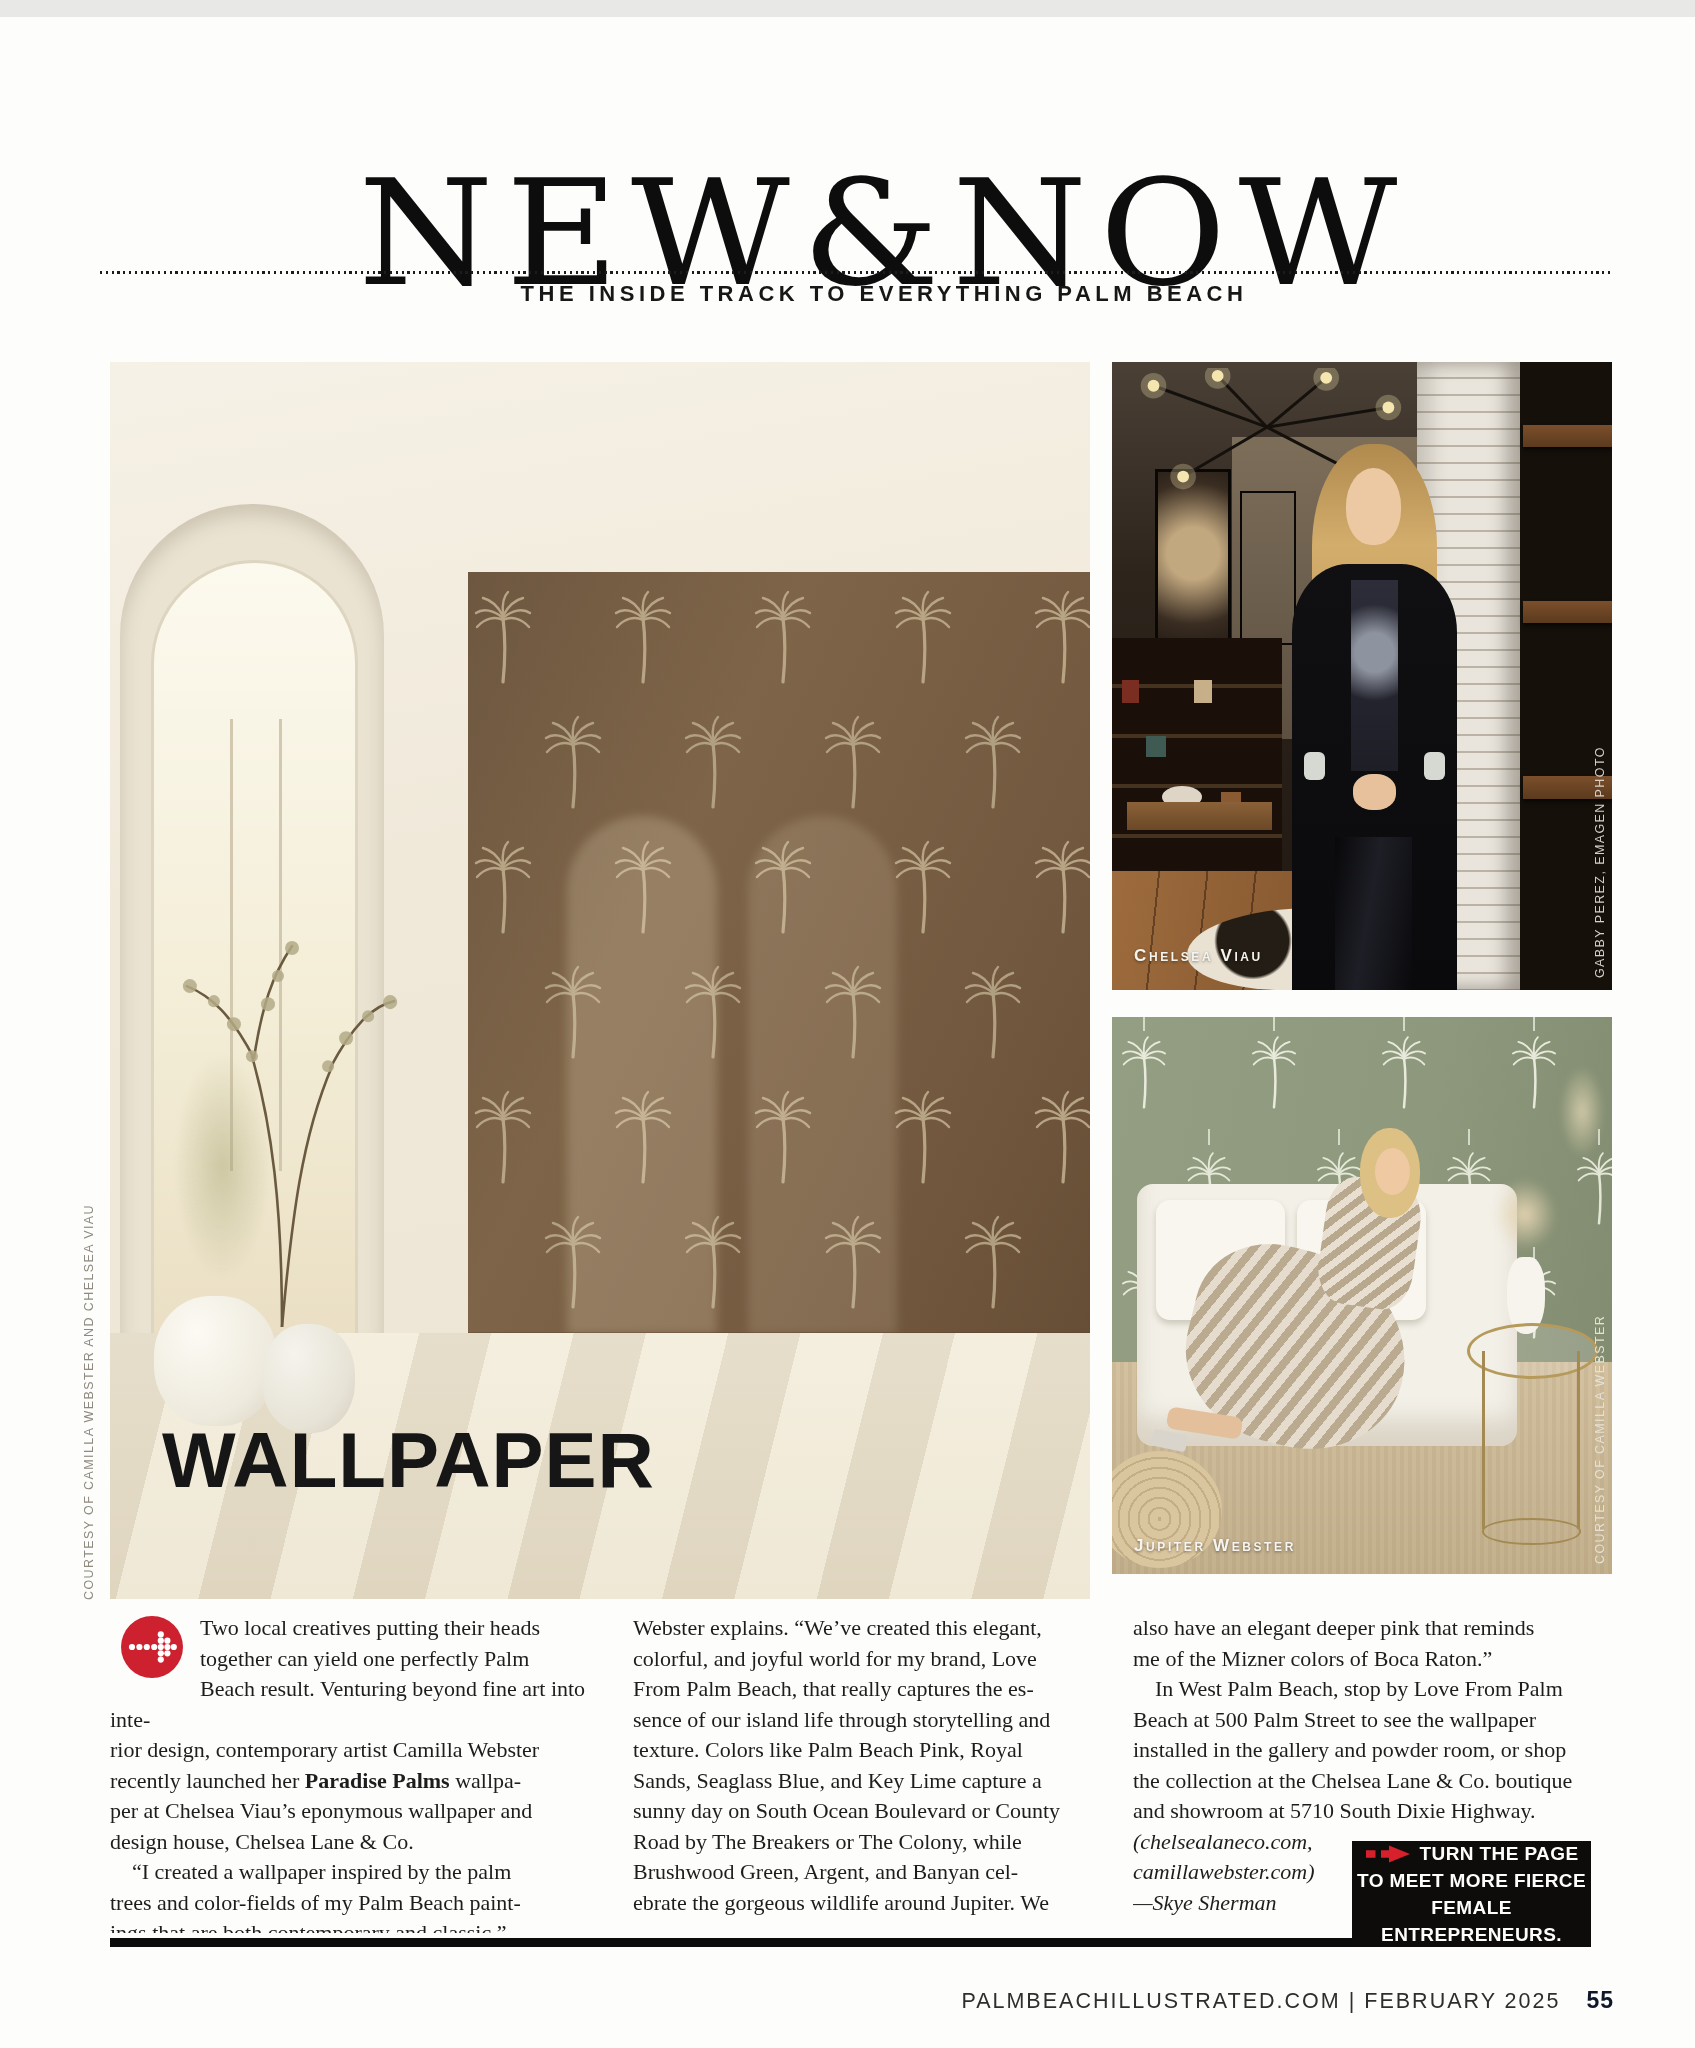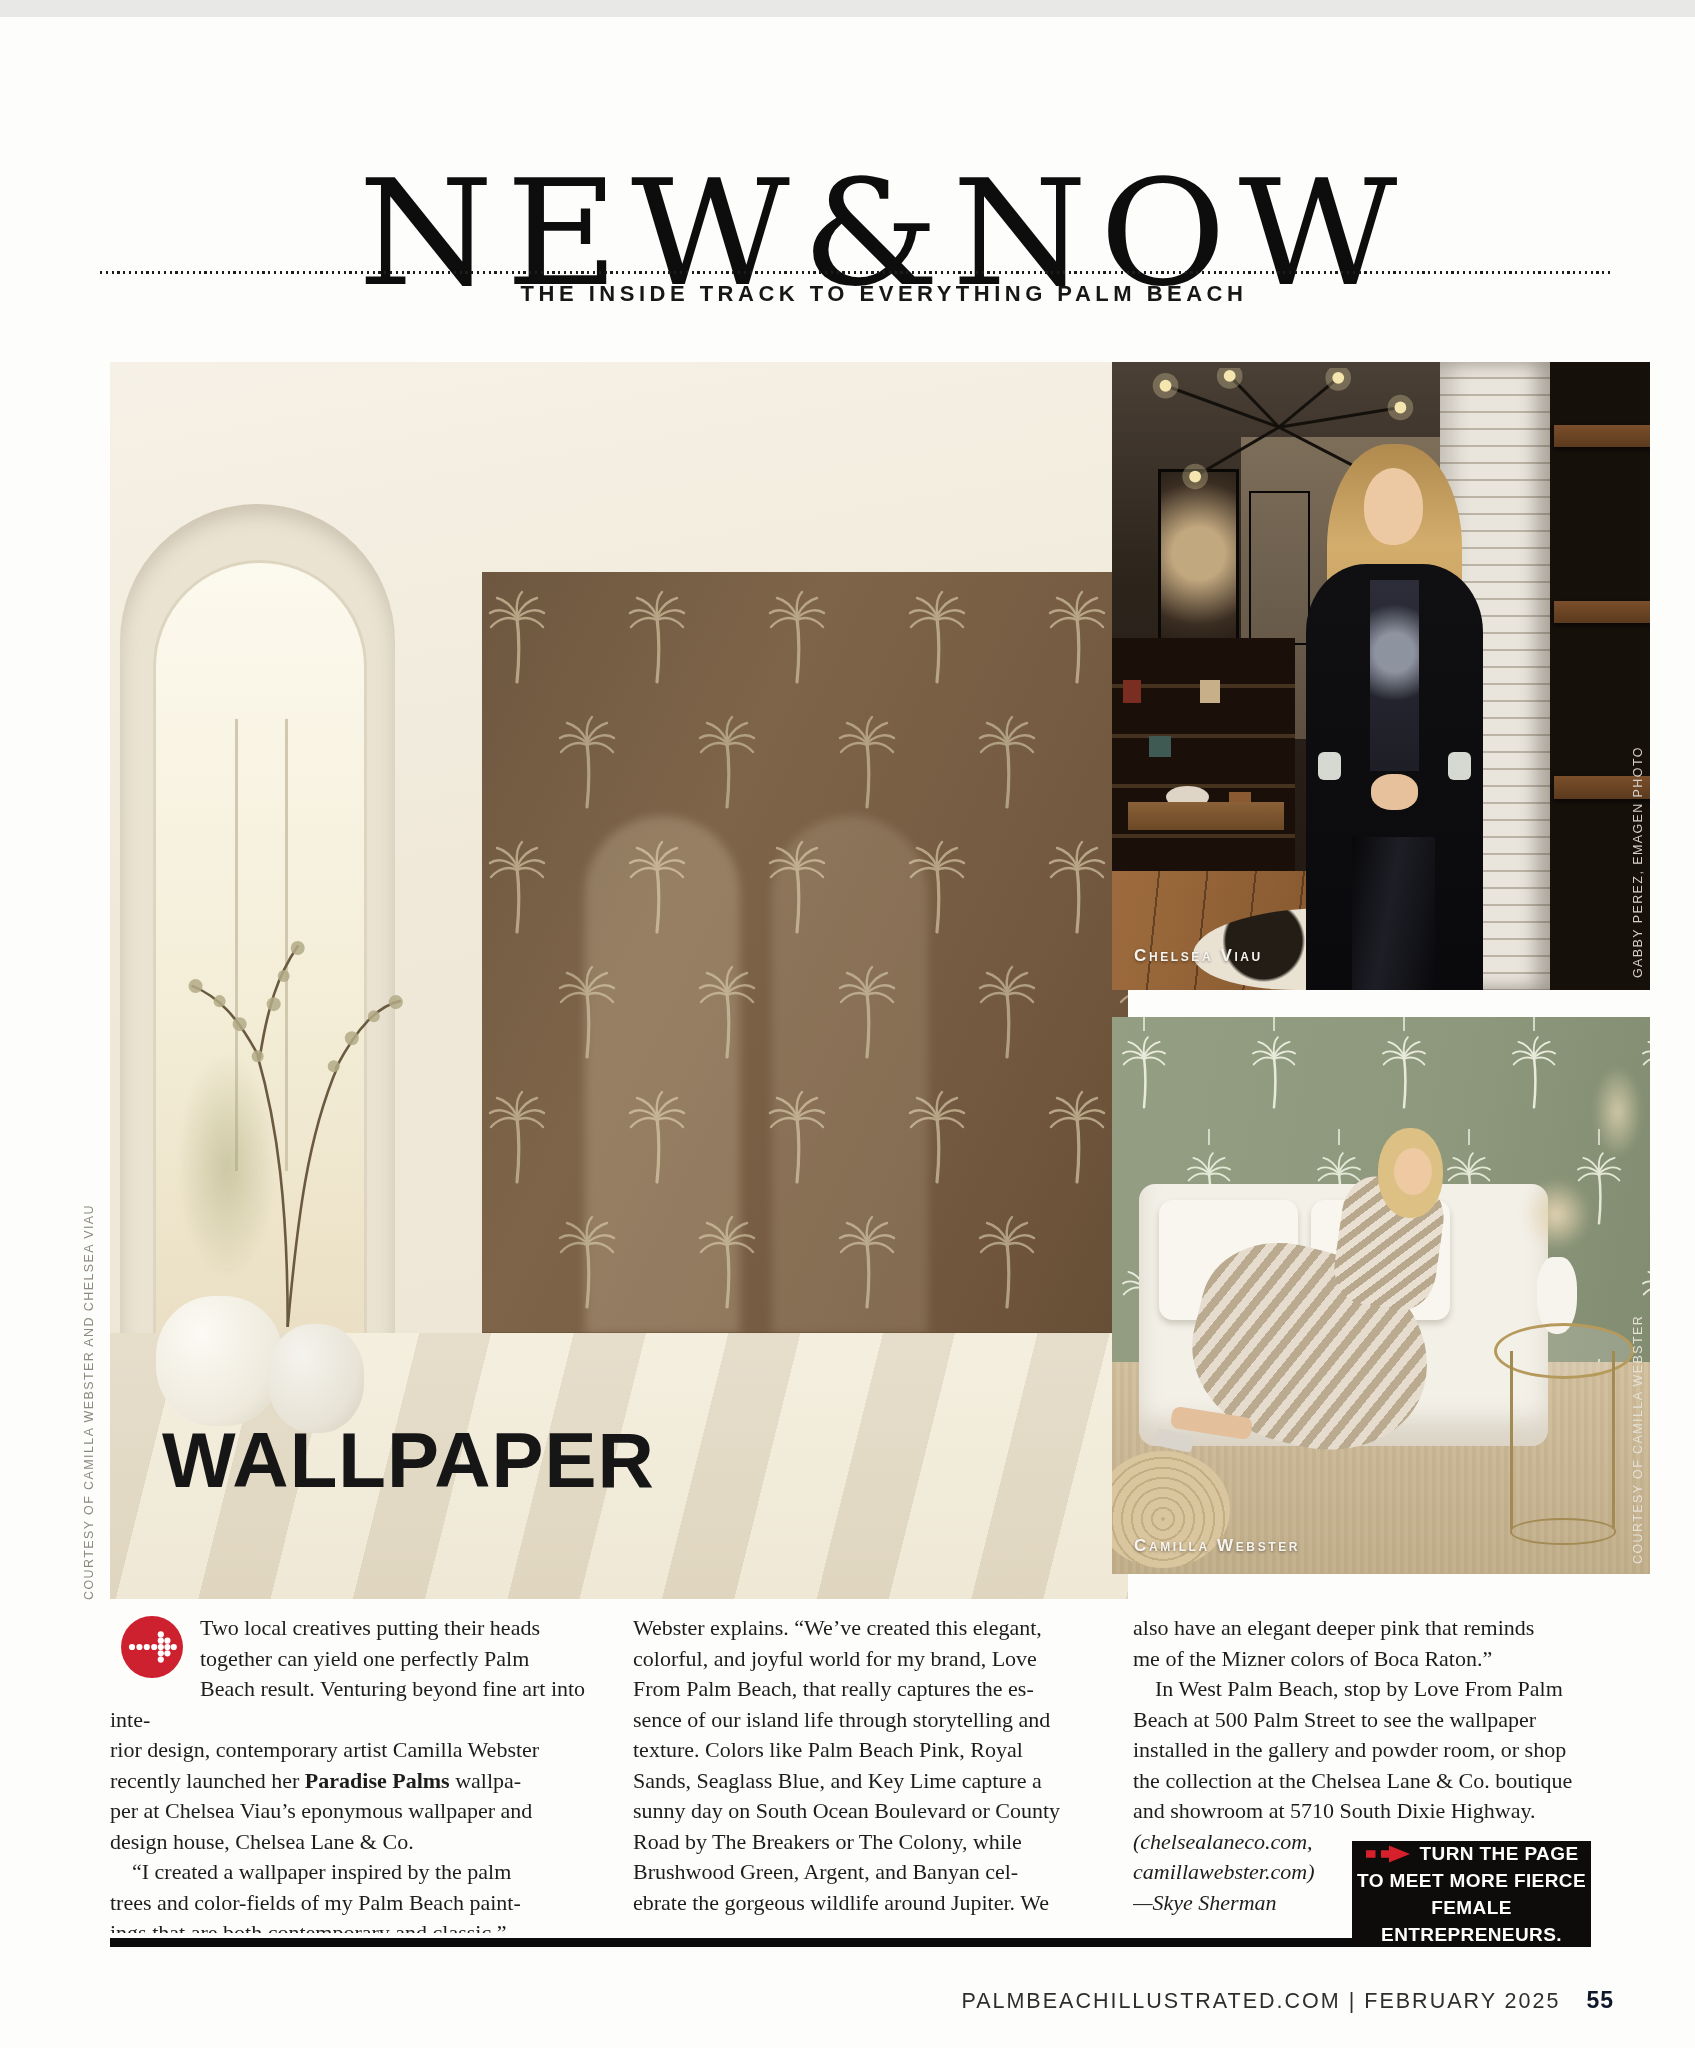--- a/index.html
+++ b/index.html
@@ -11,21 +11,21 @@
   
   .masthead{position:absolute;top:52px;left:884px;transform:translateX(-50%) scale(1.12,1.06);
     transform-origin:center top;font-family:"DejaVu Serif",serif;font-weight:400;font-size:138px;
     letter-spacing:11px;color:#0d0d0d;white-space:nowrap;line-height:1;}
   .dotted-rule{position:absolute;top:254px;left:100px;width:1512px;height:3px;
     background:repeating-linear-gradient(90deg,#1c1c1c 0 2.2px,transparent 2.2px 5.8px);}
   .tagline{position:absolute;top:264px;left:884px;transform:translateX(-50%);
     font-weight:700;font-size:22px;letter-spacing:4.5px;color:#171717;white-space:nowrap;}
 
   
-  .photo{position:absolute;overflow:hidden;background:#ddd;padding-left:38px;}
+  .photo{position:absolute;overflow:hidden;background:#ddd;}
   .photo-main{left:110px;top:345px;width:980px;height:1237px;}
   .photo-a{left:1112px;top:345px;width:500px;height:628px;}
   .photo-b{left:1112px;top:1000px;width:500px;height:557px;}
 
   
   .pm-base{background:linear-gradient(170deg,#f6f1e6 0%,#f0e9da 40%,#ece5d4 100%);}
   .pm-leftwall{left:0;top:0;width:36.5%;height:79%;
     background:linear-gradient(163deg,#a39config 0,#a39480 0%,#b0a28d 28%,#d6ccb7 62%,#efe9d9 100%);}
   .pm-arch-outer{left:1%;top:11.5%;width:27%;height:67.5%;background:#eae3d2;
     border-radius:999px 999px 0 0;box-shadow:inset 0 10px 18px rgba(120,105,80,.25);}
@@ -296,21 +296,21 @@
     <div class="abs pb-face"></div>
     <div class="abs pb-ankle"></div>
     <div class="abs pb-heel"></div>
     <div class="abs pb-pampas"></div>
     <div class="abs pb-frond"></div>
     <div class="abs pb-vase"></div>
     <div class="abs pb-tabletop"></div>
     <div class="abs pb-tableleg" style="left:74%"></div>
     <div class="abs pb-tableleg" style="left:93%"></div>
     <div class="abs pb-tablebase"></div>
-    <figcaption class="caption" style="bottom:18px">Camilla Webster</figcaption>
+    <figcaption class="caption" style="bottom:18px">Jupiter Webster</figcaption>
     <div class="vcredit credit-b">COURTESY OF CAMILLA WEBSTER</div>
   </figure>
 
   <div class="column col-1">
     <span class="drop-icon">
       <svg viewBox="-32 -32 64 64" width="64" height="64">
         <circle cx="0" cy="0" r="31" fill="#cd2130"></circle>
         <g fill="#ffffff">
           <circle cx="-20" cy="0" r="3.1"></circle>
             <circle cx="-12.6" cy="0" r="3.1"></circle>

